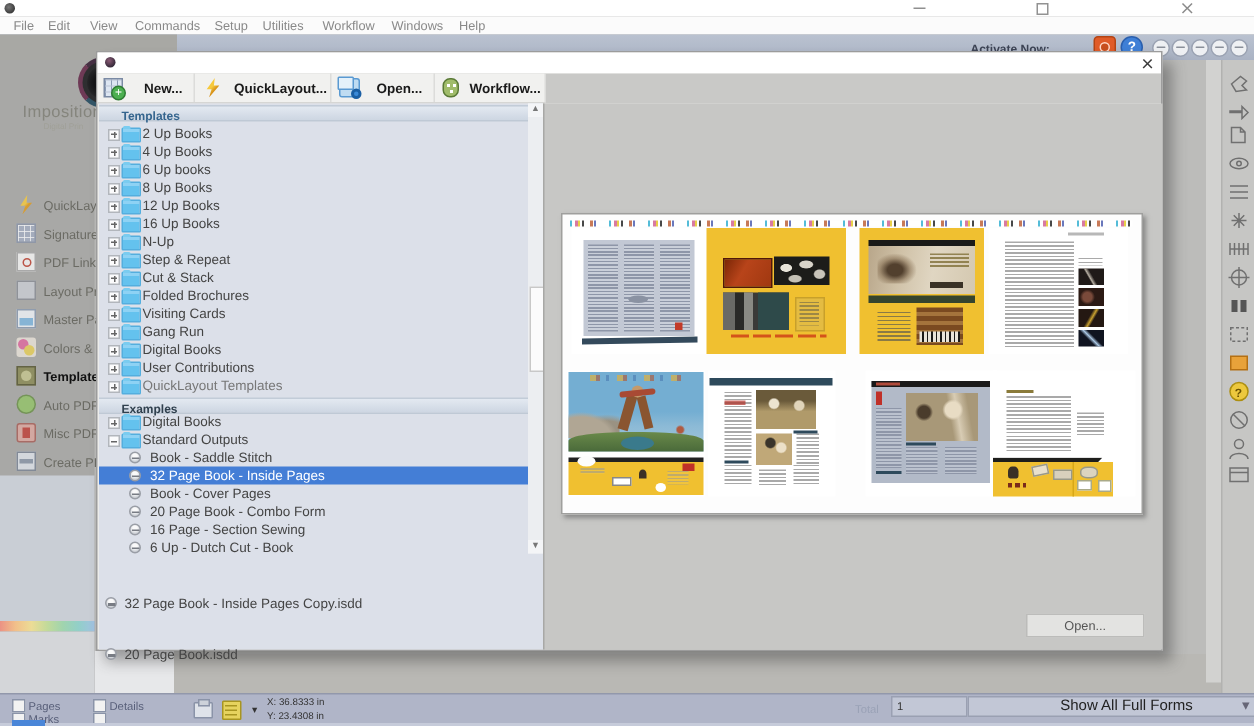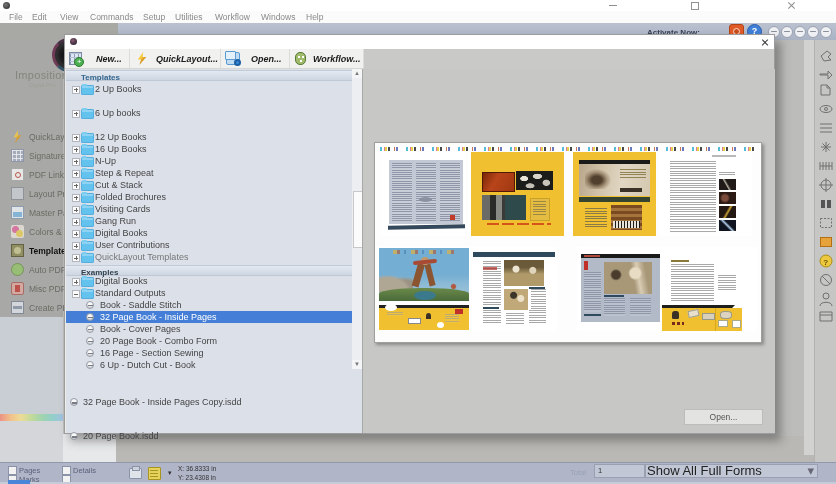--- a/index.html
+++ b/index.html
@@ -18,21 +18,21 @@
 .sbitem .lb{position:absolute;left:29px;top:5px;font-size:8.5px;color:#6b6b64;white-space:nowrap;}
 
 #statusbar{left:0;top:462px;width:836px;height:22px;background:#b0b5c8;border-top:1px solid #9298ab;}
 .cb{position:absolute;width:7px;height:7px;background:#f2f2f2;border:1px solid #8a93a8;}
 .cblb{position:absolute;font-size:7.5px;color:#59607a;}
 
 #dialog{left:64px;top:34px;width:711px;height:400px;background:#ececea;border:1px solid #9c9c9c;box-shadow:6px 7px 9px rgba(60,60,60,.45);box-sizing:border-box;}
 #dlg-title{position:absolute;left:0;top:0;width:100%;height:14px;background:#ffffff;}
 #dlg-toolbar{position:absolute;left:0;top:14px;width:100%;height:20px;background:#c9c9c7;box-sizing:border-box;}
 #dlg-toolbar .btnarea{position:absolute;left:0;top:0;width:299px;height:19px;background:#f1f1ef;border-bottom:1px solid #d6d6d4;}
-.tbtn{position:absolute;top:0;height:19px;border-right:1px solid #dcdcda;font-style:italic;}
+.tbtn{position:absolute;top:0;height:19px;border-right:1px solid #dcdcda;}
 .tbtn .tlb{position:absolute;top:5px;font-size:9px;font-weight:bold;color:#1a1a1a;white-space:nowrap;}
 #dlg-left{position:absolute;left:1px;top:34px;width:296px;height:364px;background:#dce0e9;}
 #dlg-right{position:absolute;left:297px;top:34px;width:413px;height:364px;background:#c7c7c5;border-left:1px solid #a8a8a6;box-sizing:border-box;}
 .hdr{position:absolute;left:0;width:286px;height:11px;background:linear-gradient(#e3e9f1,#cdd6e2);border-top:1px solid #c2ccd8;border-bottom:1px solid #bfc9d5;box-sizing:border-box;}
 .hdr span{position:absolute;left:15px;top:1.5px;font-size:8px;font-weight:bold;color:#35658e;}
 .row{position:absolute;left:0;width:286px;height:12px;}
 .row .tx{position:absolute;left:29px;top:1px;font-size:9px;color:#444;white-space:nowrap;}
 .row .plus{position:absolute;left:6px;top:3px;width:6px;height:6px;border:1px solid #b2b6bc;background:#fbfbfc;}
 .row .plus:before{content:"";position:absolute;left:1px;top:2.5px;width:4px;height:1px;background:#666;}
 .row .plus.p:after{content:"";position:absolute;left:2.5px;top:1px;width:1px;height:4px;background:#666;}
@@ -213,21 +213,21 @@
     <div style="position:absolute;left:2px;top:-3px;width:6px;height:3px;background:#cdd2da;border:1px solid #8a93a8;"></div>
   </div>
   <div style="position:absolute;left:148px;top:4px;width:11px;height:11px;background:#e6d35e;border:1px solid #a89520;border-radius:1px;">
     <div style="position:absolute;left:1px;top:2px;width:8px;height:1px;background:#a89520;box-shadow:0 3px 0 #a89520,0 6px 0 #a89520;"></div>
   </div>
   <span style="position:absolute;left:168px;top:6px;font-size:7px;color:#333;">▾</span>
   <span style="position:absolute;left:178px;top:2px;font-size:6.5px;color:#333;">X: 36.8333 in</span>
   <span style="position:absolute;left:178px;top:11px;font-size:6.5px;color:#333;">Y: 23.4308 in</span>
   <span style="position:absolute;left:570px;top:5px;font-size:7.5px;color:#9aa2b6;">Total</span>
   <div style="position:absolute;left:594px;top:1px;width:46px;height:12px;background:#c2c7d6;border:1px solid #9aa0b2;font-size:7.5px;color:#333;padding-left:3px;line-height:12px;">1</div>
-  <div style="position:absolute;left:645px;top:1px;width:170px;height:12px;background:#c2c7d6;border:1px solid #9aa0b2;font-size:13px;color:#222;padding-left:1px;line-height:12px;">Show All Full Forms<span style="position:absolute;right:3px;color:#667;">▾</span></div>
+  <div style="position:absolute;left:645px;top:1px;width:170px;height:12px;background:#c2c7d6;border:1px solid #9aa0b2;font-size:10px;color:#222;padding-left:20px;line-height:12px;text-align:center;">Show All Full Forms<span style="position:absolute;right:3px;color:#667;">▾</span></div>
   <div style="position:absolute;left:0px;top:19px;width:836px;height:3px;background:#c6cbda;"></div>
   <div style="position:absolute;left:8px;top:17px;width:22px;height:5px;background:#4a86d8;"></div>
 </div>
 <div id="dialog" class="abs">
   <div id="dlg-title">
     <div style="position:absolute;left:5px;top:3px;width:7px;height:7px;border-radius:50%;background:radial-gradient(circle at 40% 35%,#8a5a74,#362a3a 70%);"></div>
     <div style="position:absolute;left:696px;top:3px;width:8px;height:8px;">
         <div style="position:absolute;left:0;top:3.5px;width:8px;height:1.2px;background:#3a3a3a;transform:rotate(45deg);"></div>
         <div style="position:absolute;left:0;top:3.5px;width:8px;height:1.2px;background:#3a3a3a;transform:rotate(-45deg);"></div>
       </div>
@@ -253,24 +253,34 @@
   </div>
   <div id="dlg-left">
     <div class="hdr" style="top:1px;">
         <span>Templates</span>
       </div>
     <div class="row" style="top:13.5px;">
         <div class="plus p"></div>
         <div class="folder"></div>
         <span class="tx">2 Up Books</span>
       </div>
+    <div class="row" style="top:25.5px;">
+        <div class="plus p"></div>
+        <div class="folder"></div>
+        <span class="tx">4 Up Books</span>
+      </div>
     <div class="row" style="top:37.6px;">
         <div class="plus p"></div>
         <div class="folder"></div>
         <span class="tx">6 Up books</span>
+      </div>
+    <div class="row" style="top:49.6px;">
+        <div class="plus p"></div>
+        <div class="folder"></div>
+        <span class="tx">8 Up Books</span>
       </div>
     <div class="row" style="top:61.7px;text-align:right;">
         <div class="plus p"></div>
         <div class="folder"></div>
         <span class="tx">12 Up Books</span>
       </div>
     <div class="row" style="top:73.7px;">
         <div class="plus p"></div>
         <div class="folder"></div>
         <span class="tx">16 Up Books</span>

